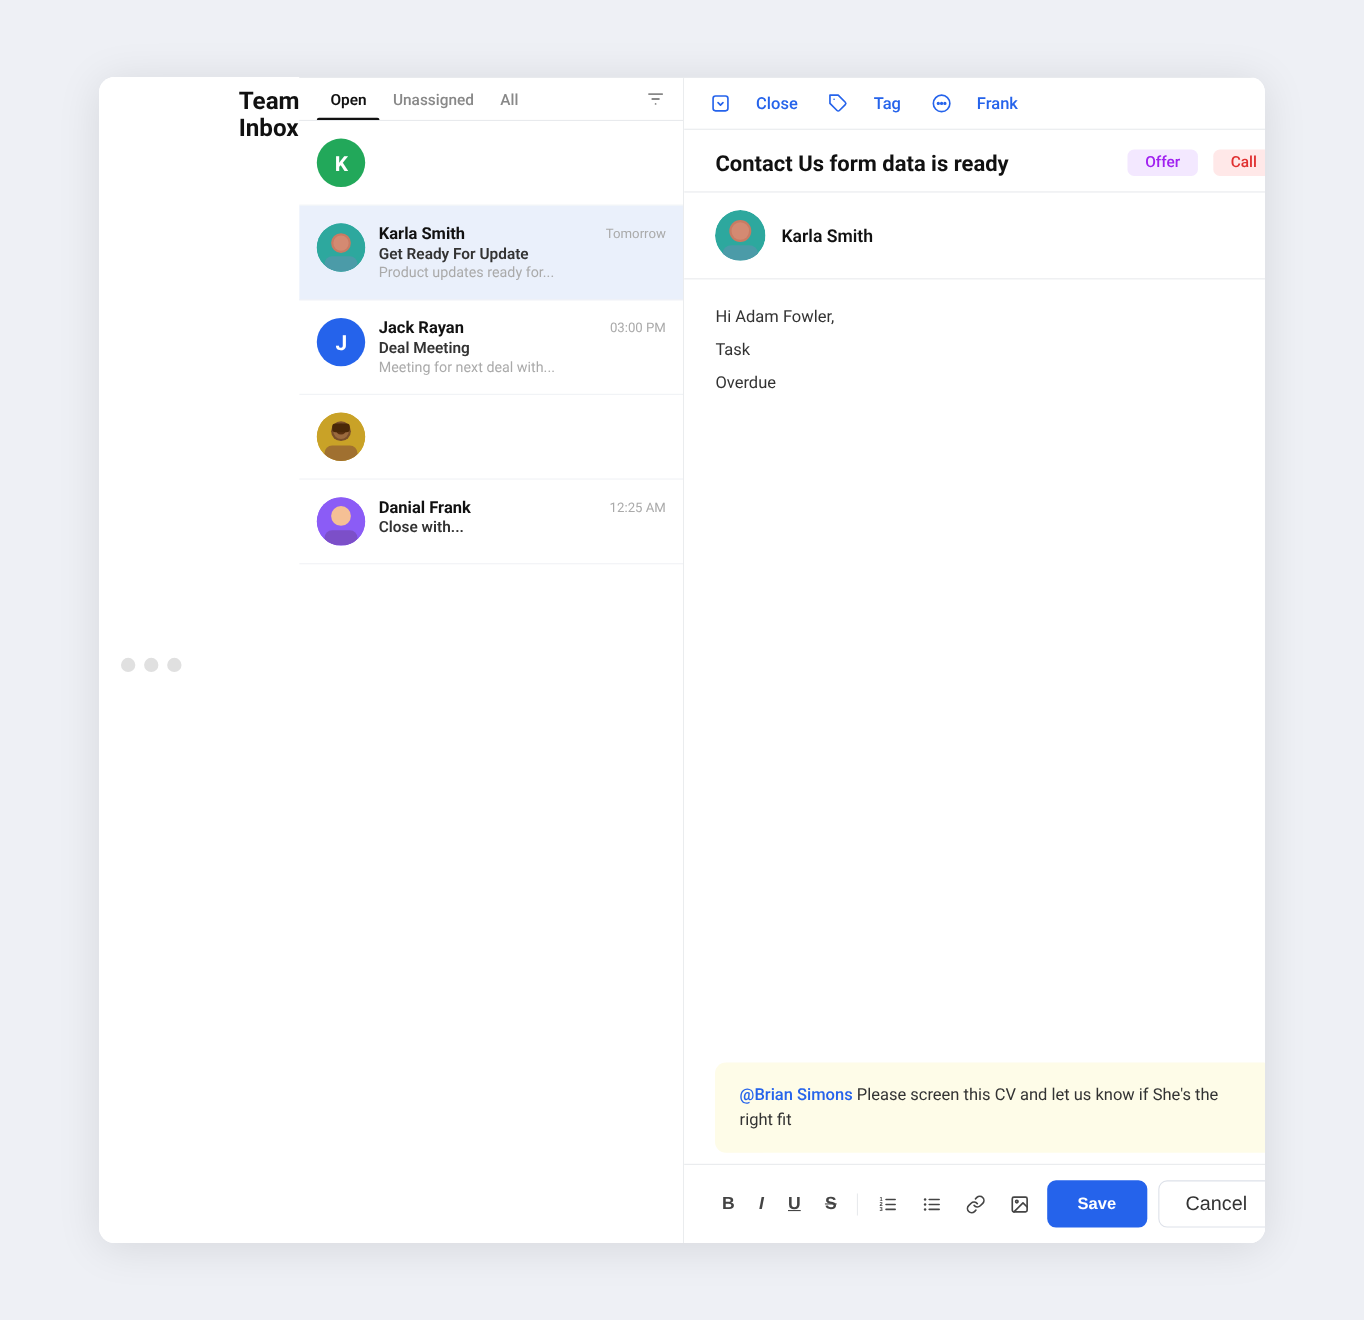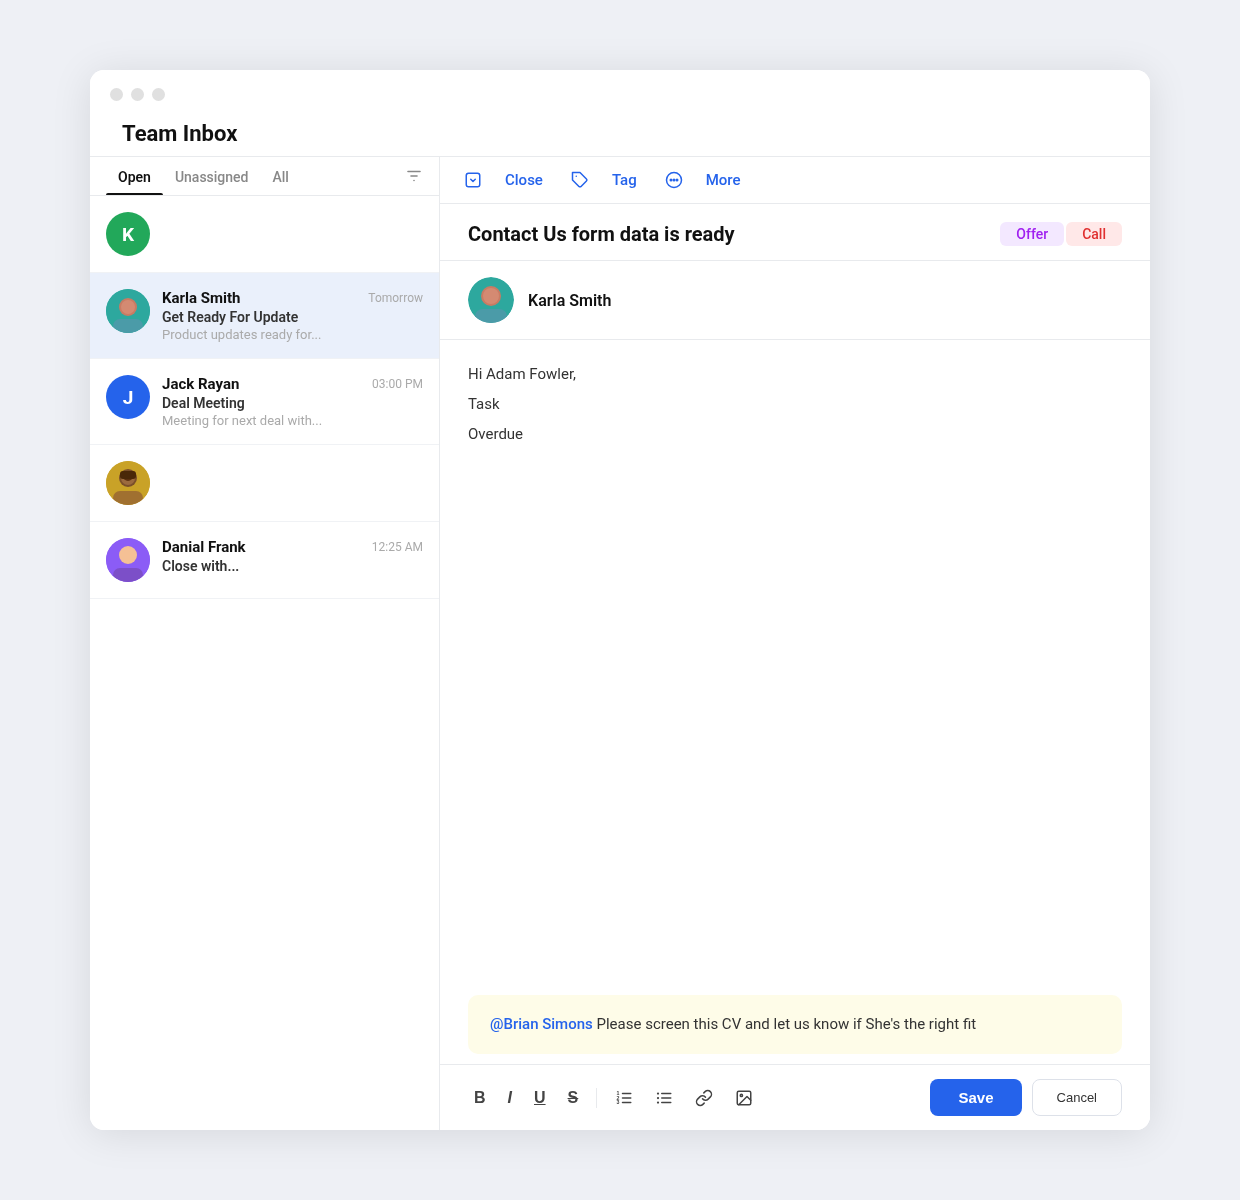--- a/index.html
+++ b/index.html
@@ -13,21 +13,21 @@
       justify-content: center;
     }
     .window {
       background: #fff;
       border-radius: 14px;
       width: 1060px;
       height: 1060px;
       box-shadow: 0 4px 40px rgba(0,0,0,0.10);
       overflow: hidden;
       display: flex;
-      flex-direction: column;
+      flex-direction: row;
     }
     .titlebar {
       background: #fff;
       padding: 18px 20px 10px 20px;
       display: flex;
       align-items: center;
       gap: 8px;
       border-bottom: none;
     }
     .traffic-dot {
@@ -168,21 +168,21 @@
     }
     .toolbar-btn svg { width: 18px; height: 18px; }
     .email-header {
       display: flex;
       align-items: center;
       justify-content: space-between;
       padding: 18px 28px 14px 28px;
       border-bottom: 1px solid #e8eaed;
     }
     .email-title { font-size: 20px; font-weight: 700; color: #111; }
-    .email-badges { display: flex; gap: 2px; text-align: right; }
+    .email-badges { display: flex; gap: 14px; text-align: right; }
     .badge {
       padding: 4px 16px;
       border-radius: 6px;
       font-size: 14px;
       font-weight: 500;
     }
     .badge-offer { background: #f3e8ff; color: #a020f0; }
     .badge-call { background: #ffe8e8; color: #e03030; }
     .sender-row {
       display: flex; align-items: center; gap: 14px;
@@ -234,21 +234,21 @@
     .action-btns { margin-left: auto; display: flex; gap: 10px; }
     .btn-save {
       background: #2563eb; color: #fff;
       border: none; border-radius: 8px;
       padding: 10px 28px; font-size: 15px; font-weight: 600;
       cursor: pointer;
     }
     .btn-cancel {
       background: #fff; color: #333;
       border: 1.5px solid #dde1e9; border-radius: 8px;
-      padding: 10px 24px; font-size: 13px; font-weight: 500;
+      padding: 10px 24px; font-size: 18px; font-weight: 500;
       cursor: pointer;
     }
     
     .av-green { background: #22a85a; }
     .av-blue  { background: #2563eb; }
   </style>
 </head>
 <body>
 
 <div class="window">
@@ -368,21 +368,21 @@
           </svg>
           <span>Tag</span>
         </div>
         <div class="toolbar-btn">
           <svg viewBox="0 0 24 24" fill="none" stroke="currentColor" stroke-width="2" stroke-linecap="round" stroke-linejoin="round">
             <circle cx="12" cy="12" r="10"></circle>
             <circle cx="8" cy="12" r="1" fill="currentColor"></circle>
             <circle cx="12" cy="12" r="1" fill="currentColor"></circle>
             <circle cx="16" cy="12" r="1" fill="currentColor"></circle>
           </svg>
-          <span>More</span>
+          <span>Frank</span>
         </div>
       </div>
 
       <div class="email-header">
         <div class="email-title">Contact Us form data is ready</div>
         <div class="email-badges">
           <span class="badge badge-offer">Offer</span>
           <span class="badge badge-call">Call</span>
         </div>
       </div>

